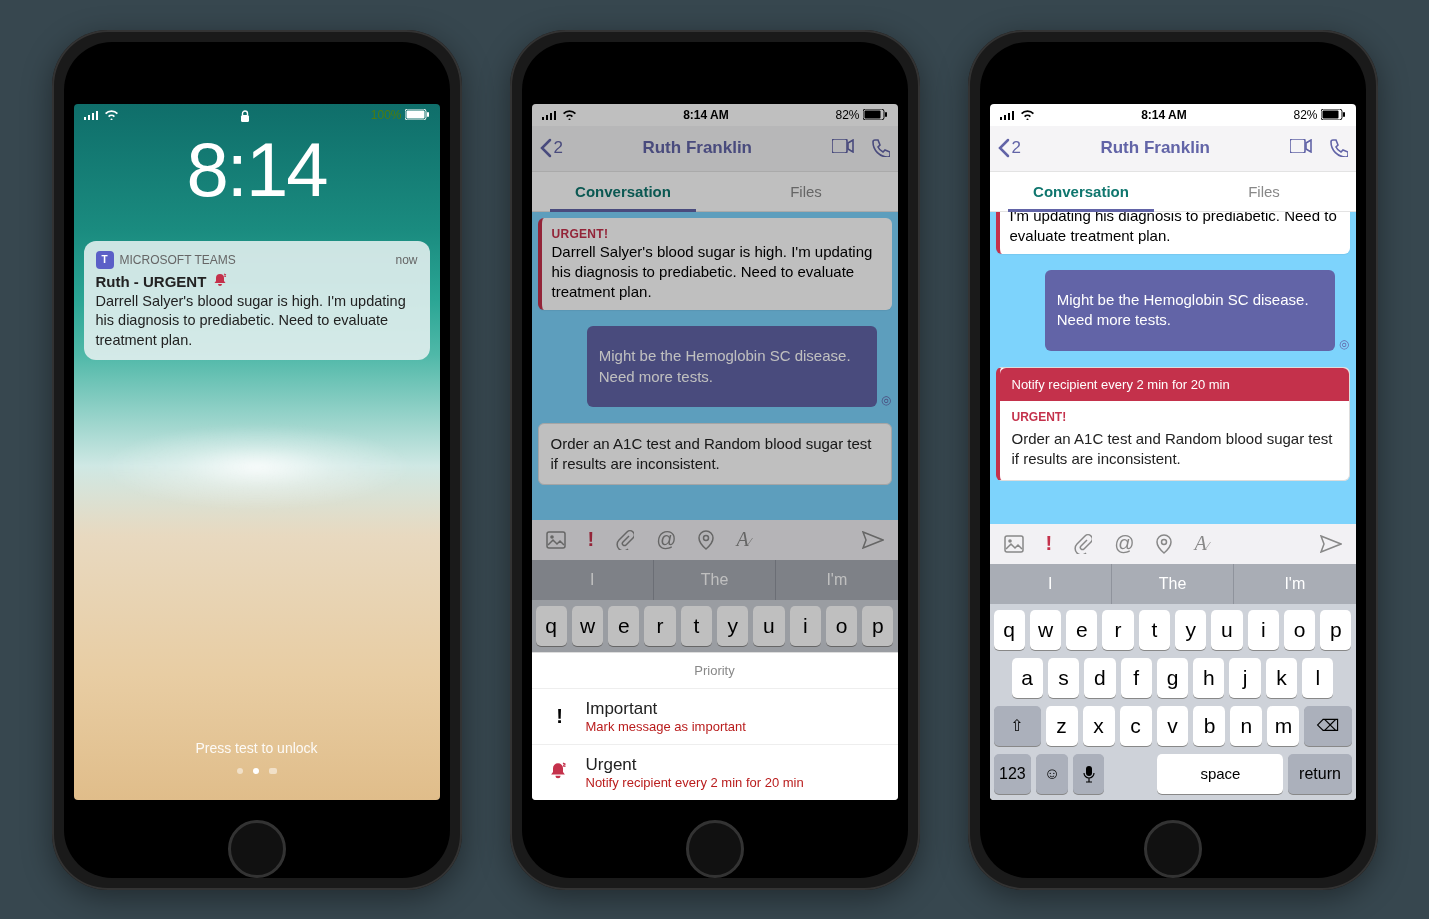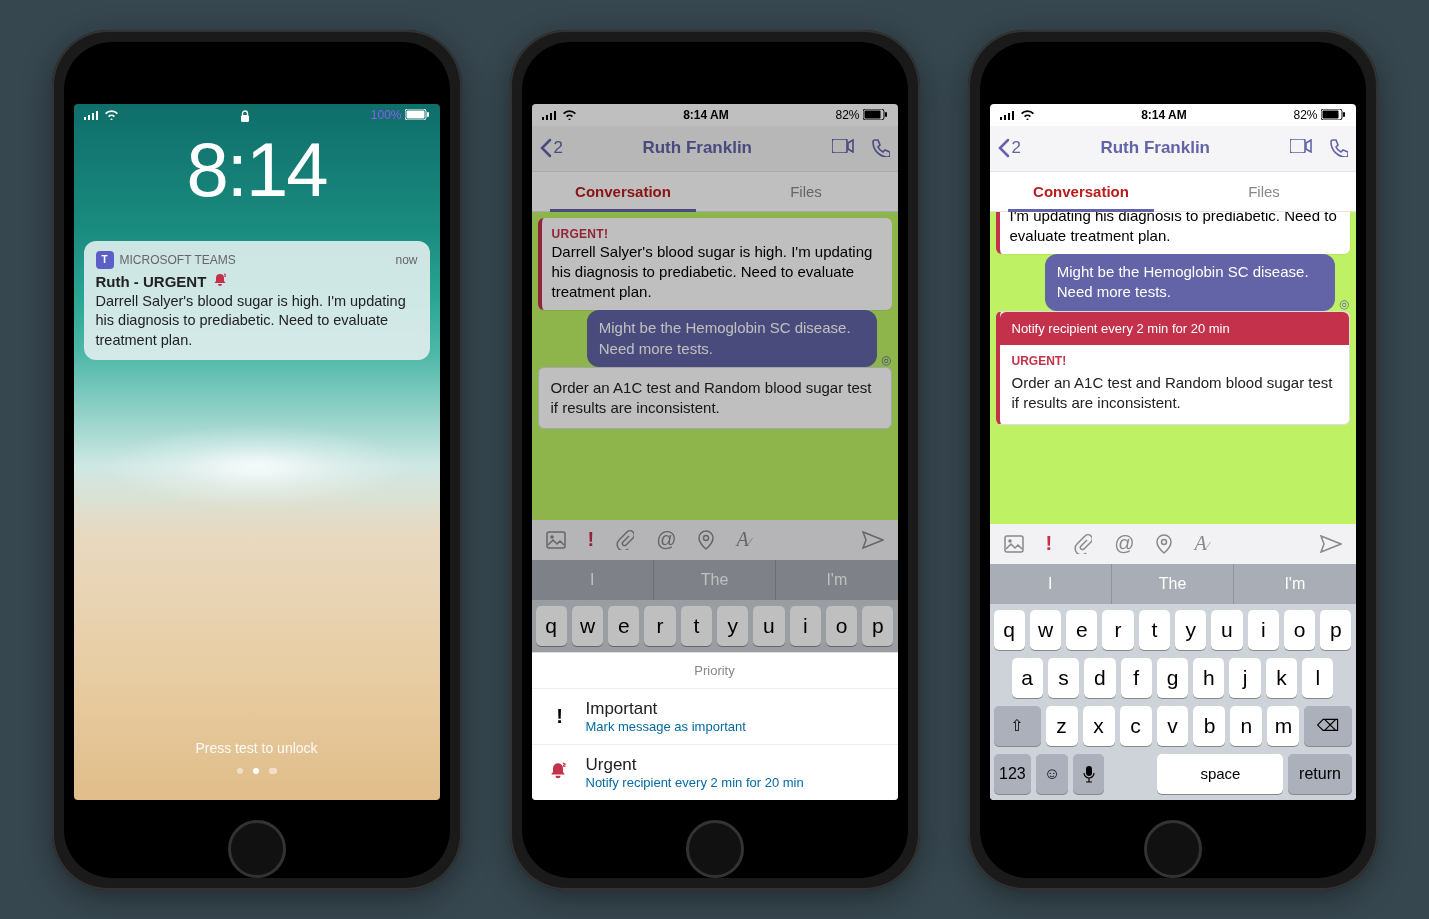--- a/index.html
+++ b/index.html
@@ -34,21 +34,21 @@
 .camera  { position:absolute; top:24px; left:calc(50% + 60px); width:14px; height:14px; background:#222; border-radius:50%; border:1px solid #333; }
 .home-btn { position:absolute; bottom:12px; left:50%; transform:translateX(-50%); width:58px; height:58px; border:3px solid #333; border-radius:50%; background:#111; }
 .screen {
   width:100%; height:100%; border-radius:4px; overflow:hidden; position:relative;
   display:flex; flex-direction:column;
 }
 
 
 .status-bar { height:22px; display:flex; align-items:center; justify-content:space-between; padding:0 10px; font-size:12px; font-weight:500; }
 .status-left, .status-right { display:flex; align-items:center; gap:4px; }
-.status-dark { color:#8b5cf6; }
+.status-dark { color:#4d7c0f; }
 .status-light { color:#000; }
 
 
 .lock-bg {
   position:absolute; inset:0;
   background: linear-gradient(180deg, #0f6e6a 0%, #1a8b7f 18%, #2aa594 28%, #4fb8a8 36%, #cfe8e4 52%, #e8d9c0 62%, #e8cda3 82%, #e0bd8a 100%);
 }
 .lock-bg::after{
   content:""; position:absolute; left:0; right:0; top:45%; height:100px;
   background: radial-gradient(ellipse at center, rgba(255,255,255,.85) 0%, rgba(255,255,255,.3) 30%, transparent 60%);
@@ -73,31 +73,31 @@
 .lock-dots span { width:6px; height:6px; background:rgba(255,255,255,.5); border-radius:50%; }
 .lock-dots span.active { background:#fff; }
 
 
 .teams-hdr { height:46px; background:#f5f4f6; display:flex; align-items:center; padding:0 8px; border-bottom:1px solid #e3e3e3; }
 .back { color:#6264a7; font-size:20px; display:flex; align-items:center; gap:2px; }
 .hdr-title { flex:1; text-align:center; font-size:17px; font-weight:600; color:#6264a7; }
 .hdr-icons { display:flex; gap:18px; color:#6264a7; }
 .tabs { height:40px; display:flex; background:#fff; border-bottom:1px solid #e3e3e3; }
 .tab { flex:1; display:flex; align-items:center; justify-content:center; font-size:15px; color:#888; position:relative; }
-.tab.active { color:#b91c1c; font-weight:600; }
+.tab.active { color:#0f766e; font-weight:600; }
 .tab.active::after { content:""; position:absolute; bottom:-1px; left:10%; right:10%; height:3px; background:#6264a7; }
 
-.convo { flex:1; background:#bef264; overflow:hidden; padding:6px; display:flex; flex-direction:column; gap:0; }
+.convo { flex:1; background:#7dd3fc; overflow:hidden; padding:6px; display:flex; flex-direction:column; gap:16px; }
 .msg-urgent {
   background:#fff; border-radius:6px; border-left:4px solid #c4314b; padding:8px 10px; font-size:15px; line-height:1.35;
   box-shadow:0 1px 1px rgba(0,0,0,.05);
 }
 .msg-urgent .tag { color:#c4314b; font-weight:700; font-size:12px; letter-spacing:.3px; }
 .msg-out {
-  align-self:flex-end; background:#6264a7; color:#fff; border-radius:12px; padding:8px 12px; font-size:15px; max-width:82%; line-height:1.35;
+  align-self:flex-end; background:#6264a7; color:#fff; border-radius:6px; padding:20px 12px; font-size:15px; max-width:82%; line-height:1.35;
 }
 .msg-out-wrap { display:flex; justify-content:flex-end; align-items:flex-end; gap:4px; }
 .read-receipt { color:#6264a7; font-size:12px; }
 .compose {
   background:#fff; border:1px solid #ddd; border-radius:6px; padding:10px 12px; font-size:15px; line-height:1.35; color:#222;
 }
 .compose-urgent { border-left:4px solid #c4314b; }
 .compose-banner { background:#c4314b; color:#fff; font-size:13px; padding:8px 12px; border-radius:6px 6px 0 0; margin:-10px -12px 8px -12px; }
 .compose-tag { color:#c4314b; font-weight:700; font-size:12px; margin-bottom:4px; }
 
@@ -116,21 +116,21 @@
 .key.space { flex:4; font-size:15px;margin-left:48px; }
 .key.shift, .key.del { flex:1.3; }
 .kb-row.mid { padding:0 18px; }
 
 
 .sheet { background:#fff; border-top:1px solid #ddd; }
 .sheet-title { text-align:center; padding:10px; font-size:13px; color:#888; }
 .sheet-item { display:flex; align-items:center; gap:14px; padding:10px 16px; border-top:1px solid #eee; }
 .sheet-item .ico { width:24px; text-align:center; font-size:20px; }
 .sheet-item .t1 { font-size:17px; color:#222; }
-.sheet-item .t2 { font-size:13px; color:#0369a1; }
+.sheet-item .t2 { font-size:13px; color:#b91c1c; }
 
 
 .dimmed::before { content:""; position:absolute; inset:0; background:rgba(0,0,0,.25); z-index:5; pointer-events:none; }
 .sheet, .kb, .kb-sugg { position:relative; z-index:1; }
 .dimmed .sheet { z-index:6; }
 
 
 svg { display:block; }
 </style>
 </head>

